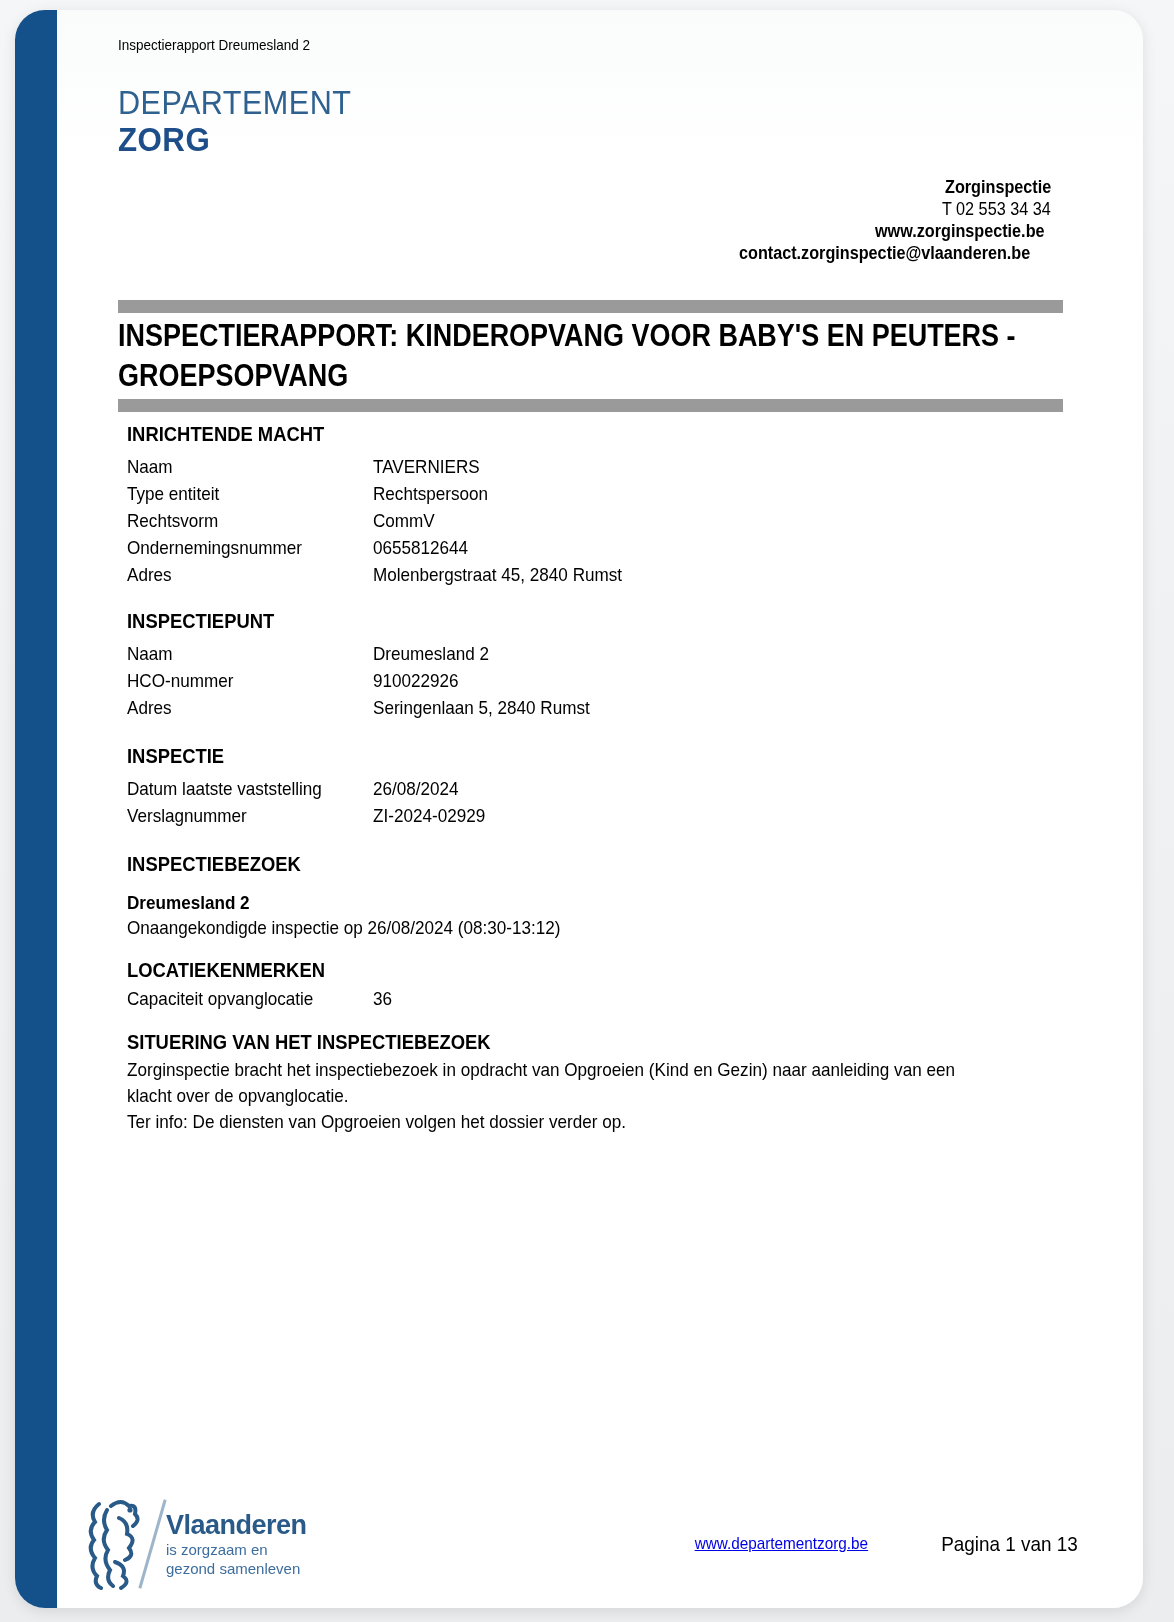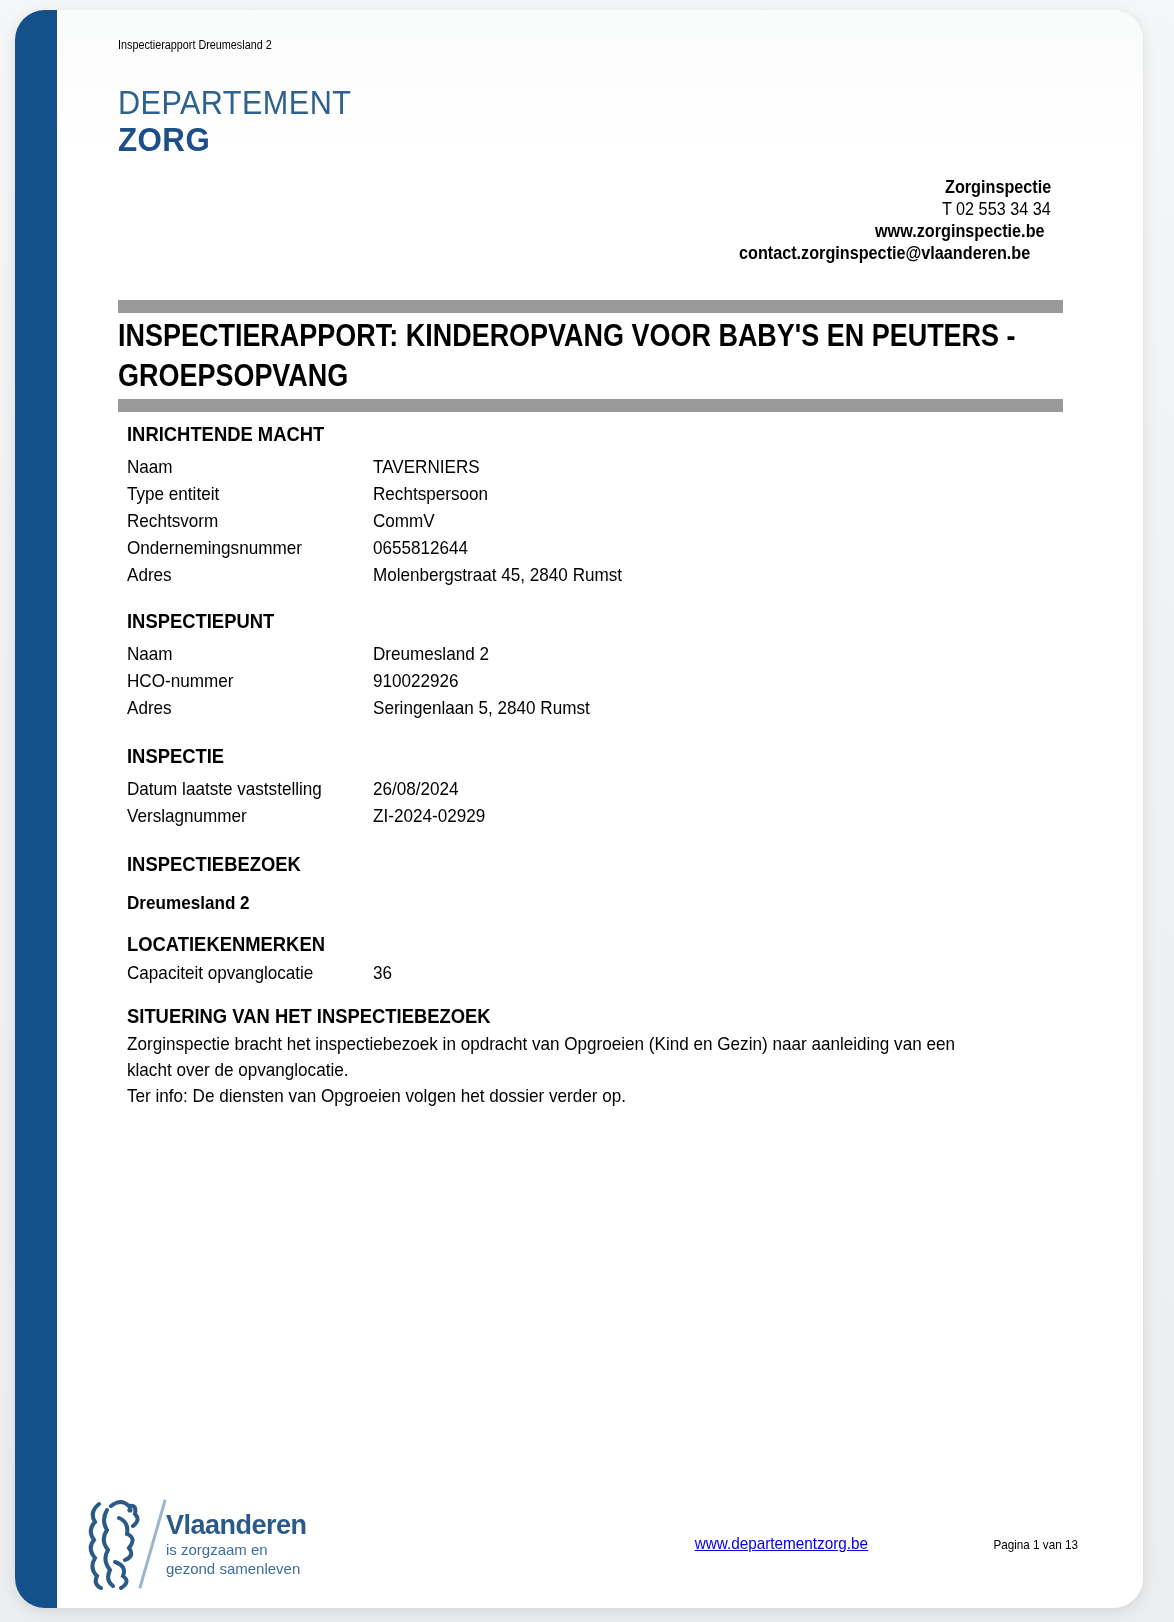--- a/index.html
+++ b/index.html
@@ -26,21 +26,21 @@
   .content{
     position:absolute;left:103px;top:0;width:945px;
   }
   
   .cond{display:inline-block;transform:scaleX(0.90);transform-origin:0 50%;white-space:nowrap;}
   .cond-t{display:inline-block;transform:scaleX(0.87);transform-origin:0 50%;white-space:nowrap;}
   .cond-h{display:inline-block;transform:scaleX(0.92);transform-origin:0 50%;white-space:nowrap;}
   .cond-c{display:inline-block;transform:scaleX(0.90);transform-origin:50% 50%;white-space:nowrap;}
   .cond-r{display:inline-block;transform:scaleX(0.90);transform-origin:100% 50%;white-space:nowrap;}
 
-  .doc-header{padding-top:26px;font-size:12px;line-height:18px;}
+  .doc-header{padding-top:26px;font-size:15px;line-height:18px;}
 
   .brand{margin-top:30px;line-height:37px;}
   .brand .l1{font-size:34px;font-weight:400;color:#2e618f;letter-spacing:0.5px;}
   .brand .l2{font-size:34px;font-weight:700;color:#1d4e89;letter-spacing:0.5px;}
 
   .contact{margin-top:18px;font-size:18px;line-height:22px;text-align:right;}
   .contact .b{font-weight:700;}
 
   .title-block{margin-top:36px;}
   .graybar{height:13px;background:#9a9a9a;}
@@ -69,21 +69,21 @@
   .footer{
     position:absolute;left:70px;right:65px;bottom:12px;height:104px;
     display:flex;align-items:center;
   }
   .logo{display:flex;align-items:center;flex:0 0 260px;}
   .logo-slash{width:3px;height:92px;background:#9db4c9;transform:rotate(16deg);margin:0 12px 0 8px;}
   .logo-text .name{font-size:27px;font-weight:700;color:#2a5a88;line-height:30px;letter-spacing:-0.5px;}
   .logo-text .tag{font-size:15px;color:#3d6d9e;line-height:19px;}
   .footer-mid{flex:1;text-align:right;font-size:17px;}
   .footer-link{color:#0000e6;text-decoration:underline;cursor:pointer;}
-  .footer-page{flex:0 0 200px;text-align:right;font-size:13px;}
+  .footer-page{flex:0 0 200px;text-align:right;font-size:21px;}
 </style>
 </head>
 <body>
 
 <div class="page">
   <div class="spine"></div>
 
   <div class="content">
     <div class="doc-header">
       <span class="cond">Inspectierapport Dreumesland 2</span>
@@ -171,20 +171,21 @@
             <span class="value"><span class="cond">ZI-2024-02929</span></span>
           </div>
         </div>
       </div>
     </div>
 
     <div class="section m-s4">
       <div class="inner">
         <div class="sec-heading"><span class="cond-h">INSPECTIEBEZOEK</span></div>
         <div class="sub-name"><span class="cond">Dreumesland 2</span></div>
+        <div class="sub-line"><span class="cond">Onaangekondigde inspectie op 26/08/2024 (08:30-13:12)</span></div>
       </div>
     </div>
 
     <div class="section m-s5">
       <div class="inner">
         <div class="sec-heading"><span class="cond-h">LOCATIEKENMERKEN</span></div>
         <div class="rows">
           <div class="row">
             <span class="label"><span class="cond">Capaciteit opvanglocatie</span></span>
             <span class="value"><span class="cond">36</span></span>

